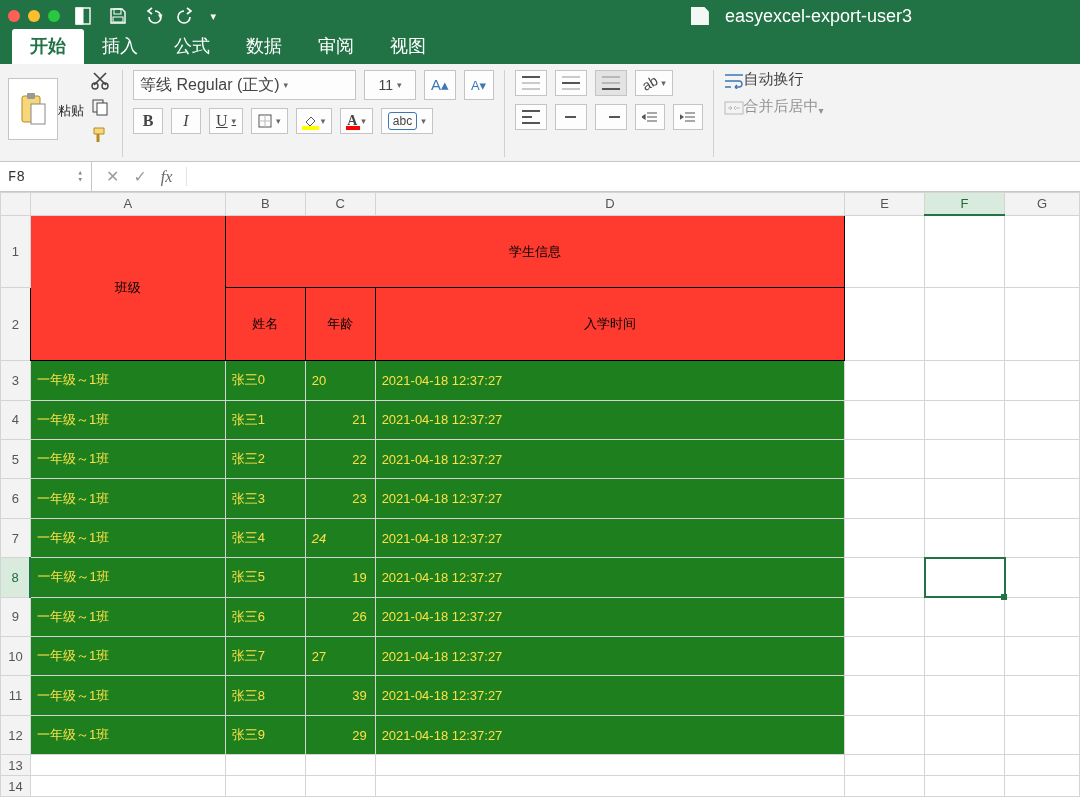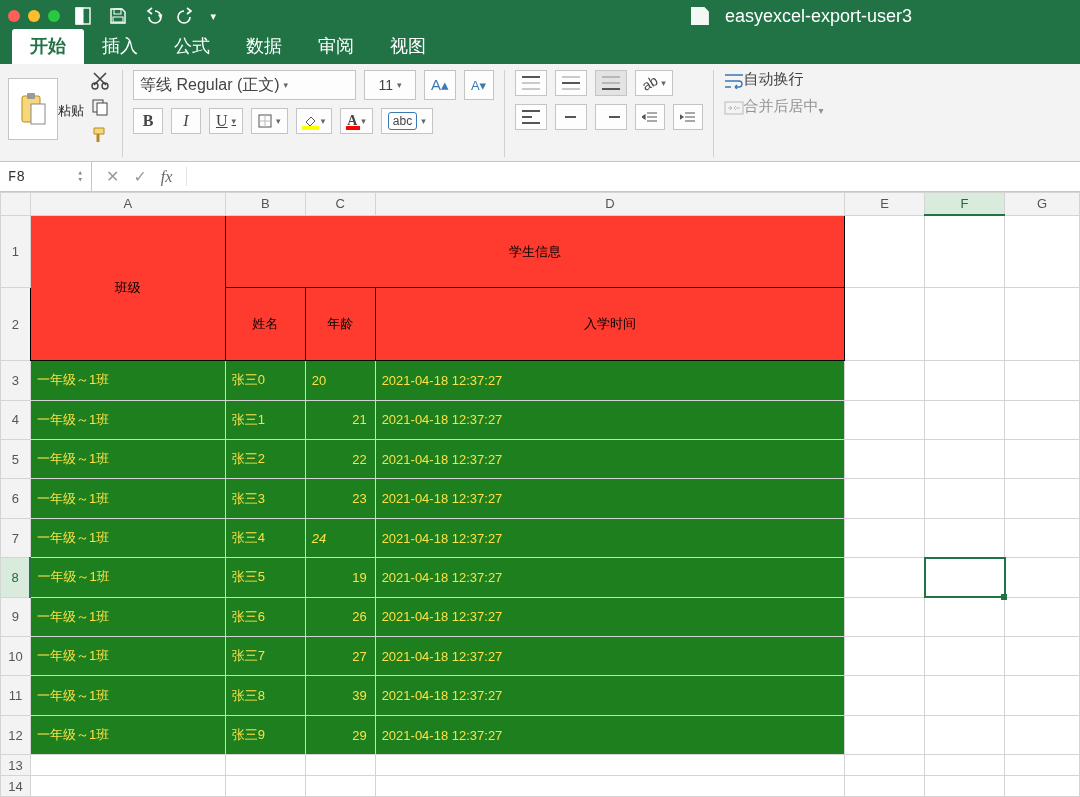--- a/index.html
+++ b/index.html
@@ -518,21 +518,21 @@
           <td class="cell d-green" style="text-align:right;padding-right:8px!important;margin-top:16px;">26</td>
           <td class="cell d-green">2021-04-18 12:37:27</td>
           <td class="cell"></td>
           <td class="cell"></td>
           <td class="cell"></td>
         </tr>
         <tr class="data-row">
           <th class="row-hdr">10</th>
           <td class="cell d-green">一年级～1班</td>
           <td class="cell d-green">张三7</td>
-          <td class="cell d-green" style="text-align:right;padding-right:8px!important;margin-left:16px;">27</td>
+          <td class="cell d-green" style="text-align:left;padding-right:8px!important;margin-left:16px;">27</td>
           <td class="cell d-green">2021-04-18 12:37:27</td>
           <td class="cell"></td>
           <td class="cell"></td>
           <td class="cell"></td>
         </tr>
         <tr class="data-row">
           <th class="row-hdr">11</th>
           <td class="cell d-green">一年级～1班</td>
           <td class="cell d-green">张三8</td>
           <td class="cell d-green" style="text-align:right;padding-right:8px!important;">39</td>

